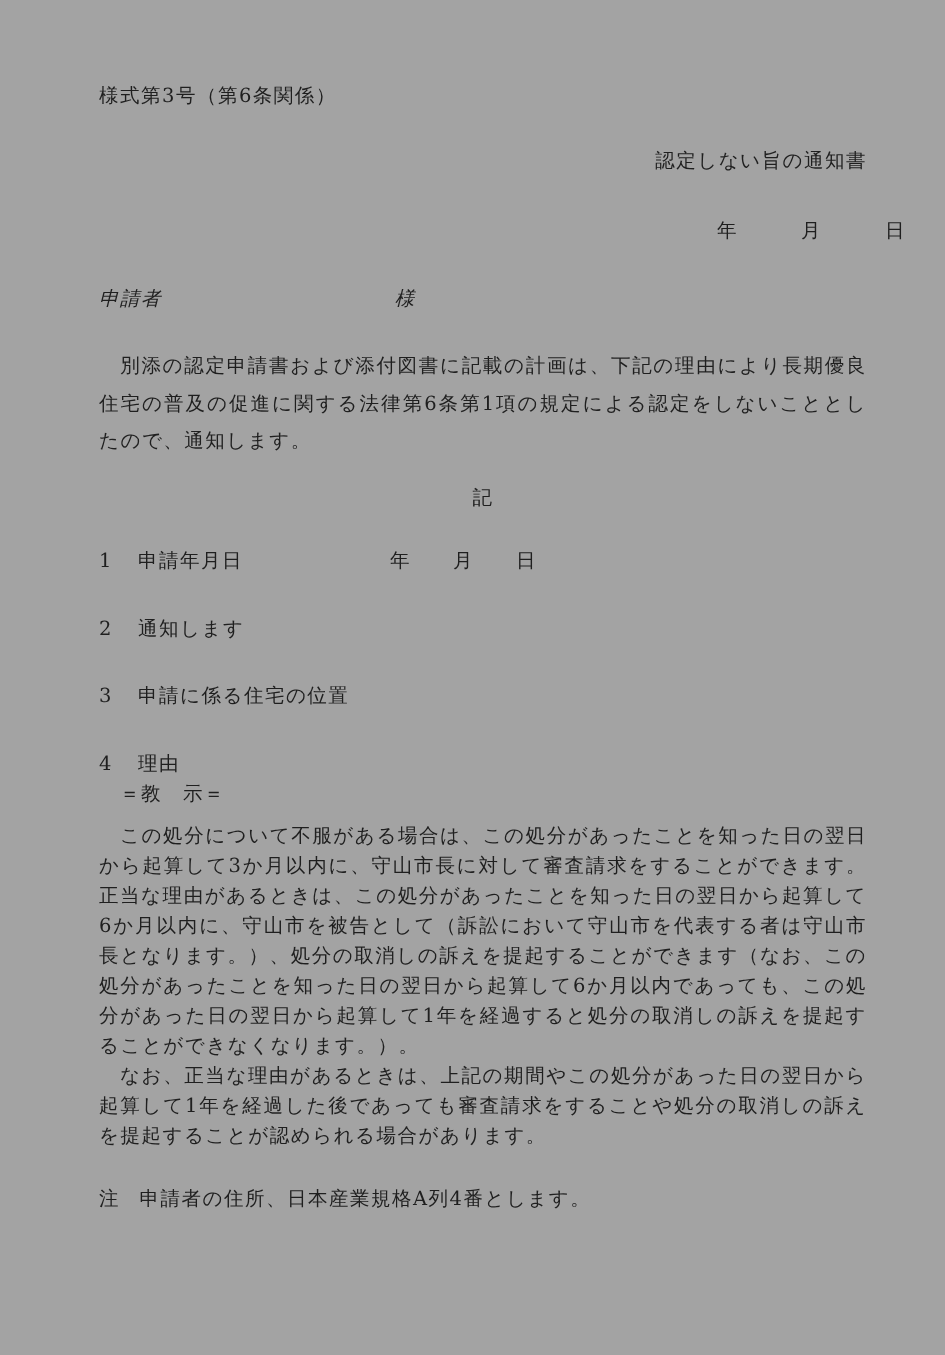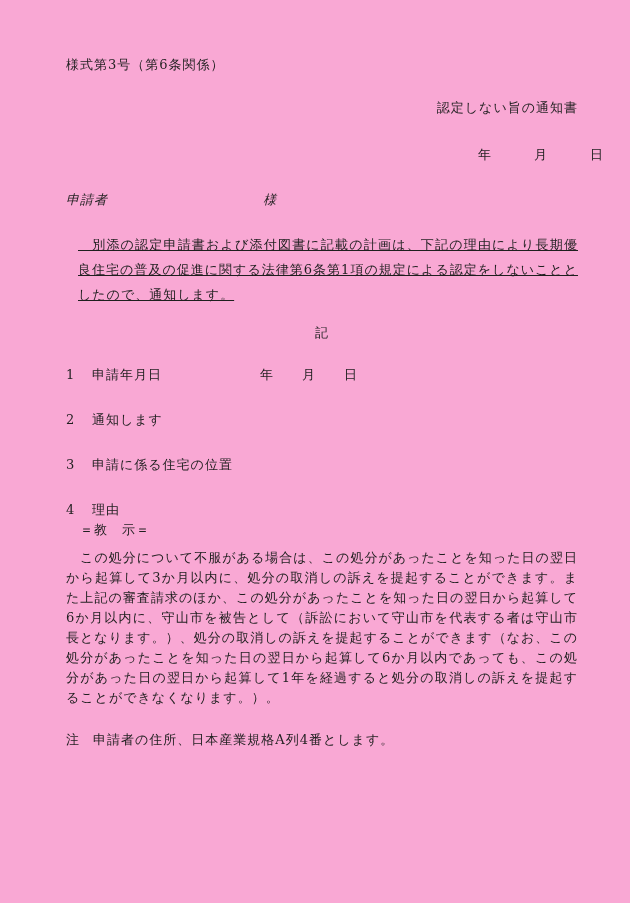--- a/index.html
+++ b/index.html
@@ -6,21 +6,21 @@
     margin: 0;
     padding: 0;
     background: #ffffff;
   }
   .page {
     position: relative;
     width: 630px;
     height: 903px;
     box-sizing: border-box;
     padding: 55px 52px 0 66px;
-    background: #f9a8d4;
+    background: #a3a3a3;
     font-family: "DejaVu Serif", "Liberation Serif", serif;
     font-size: 13px;
     line-height: 20px;
     letter-spacing: 1px;
     color: #1f1f1f;
     overflow: hidden;
   }
   .form-number {
     margin: 0;
   }
@@ -39,24 +39,23 @@
   }
   .applicant-line .honorific {
     display: inline-block;
     margin-left: 150px;
   }
   .issuer-line {
     margin-top: 20px;
     padding-left: 316px;
   }
   .body-para {
-    margin: 22px 0 0 12px;
+    margin: 22px 0 0 0;
     line-height: 25px;
     text-align: justify;
-    text-decoration: underline;
   }
   .record-heading {
     text-align: center;
     margin-top: 16px;
   }
   .item-row {
     display: flex;
     margin-top: 25px;
   }
   .item-row.first {
@@ -132,21 +131,22 @@
     </div>
     <div class="item-row">
       <span class="item-num">4</span>
       <span class="item-label">理由</span>
       <span class="item-value"></span>
     </div>
   </div>
 
   <div class="kyoji-heading">＝教　示＝</div>
 
-  <p class="kyoji-para">　この処分について不服がある場合は、この処分があったことを知った日の翌日から起算して3か月以内に、処分の取消しの訴えを提起することができます。また上記の審査請求のほか、この処分があったことを知った日の翌日から起算して6か月以内に、守山市を被告として（訴訟において守山市を代表する者は守山市長となります。）、処分の取消しの訴えを提起することができます（なお、この処分があったことを知った日の翌日から起算して6か月以内であっても、この処分があった日の翌日から起算して1年を経過すると処分の取消しの訴えを提起することができなくなります。）。</p>
+  <p class="kyoji-para">　この処分について不服がある場合は、この処分があったことを知った日の翌日から起算して3か月以内に、守山市長に対して審査請求をすることができます。正当な理由があるときは、この処分があったことを知った日の翌日から起算して6か月以内に、守山市を被告として（訴訟において守山市を代表する者は守山市長となります。）、処分の取消しの訴えを提起することができます（なお、この処分があったことを知った日の翌日から起算して6か月以内であっても、この処分があった日の翌日から起算して1年を経過すると処分の取消しの訴えを提起することができなくなります。）。</p>
 
+  <p class="kyoji-para second">　なお、正当な理由があるときは、上記の期間やこの処分があった日の翌日から起算して1年を経過した後であっても審査請求をすることや処分の取消しの訴えを提起することが認められる場合があります。</p>
 
   <div class="note-line">
     <span class="note-label">注</span>
     <span class="note-text">申請者の住所、日本産業規格A列4番とします。</span>
   </div>
 
 </div>
 
 </body></html>

